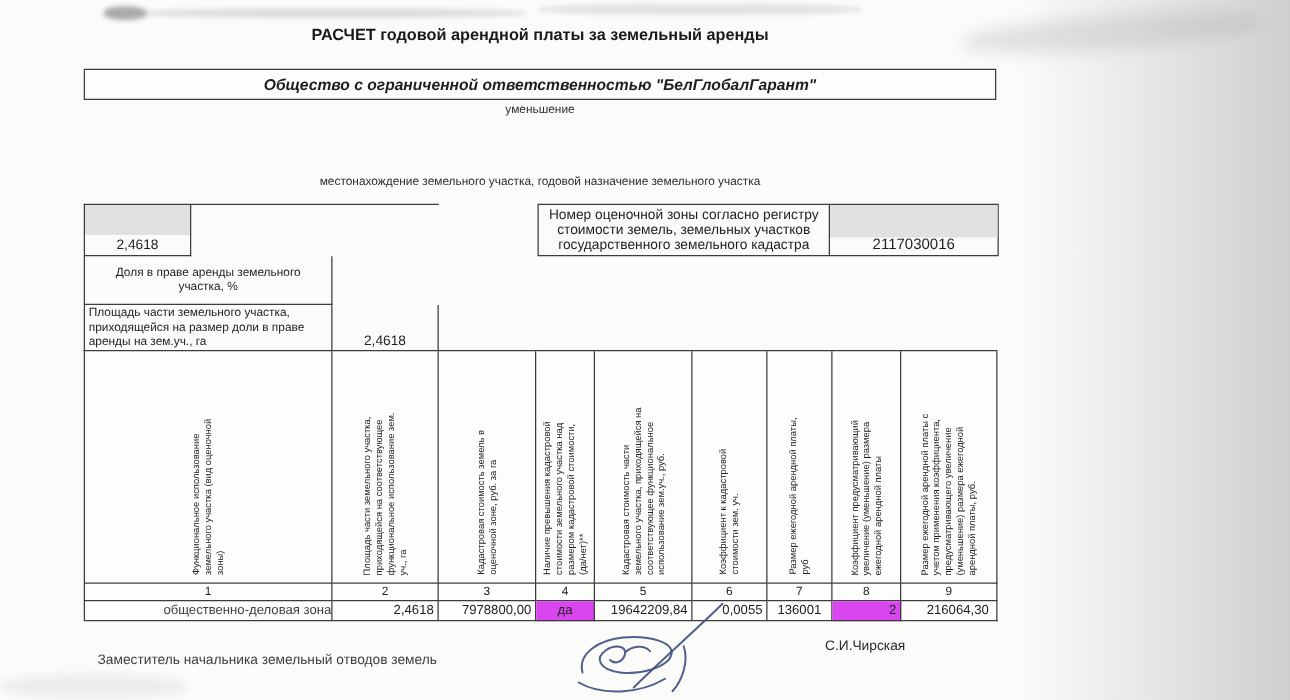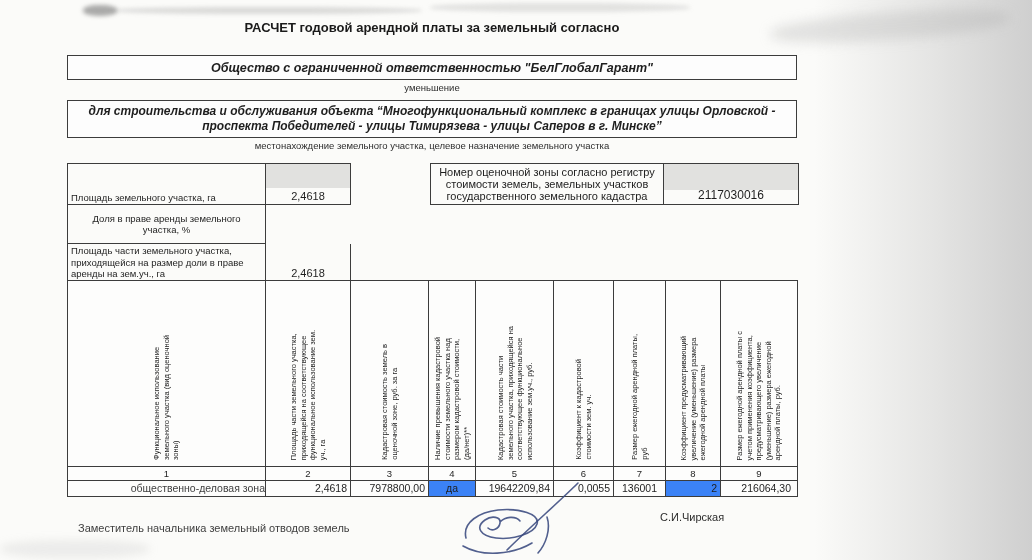--- a/index.html
+++ b/index.html
@@ -62,58 +62,51 @@
   .c6{width:60px;} .c7{width:52px;} .c8{width:55px;} .c9{width:77px;}
   .hrow .ccell { height:186px; display:flex; align-items:flex-end; justify-content:center; padding-bottom:6px; }
   .vt { writing-mode:vertical-rl; transform:rotate(180deg); font-size:7.5px; line-height:9.5px;
         max-height:176px; color:#222; }
   .nrow .ccell { height:14px; font-size:9.5px; text-align:center; line-height:13px; }
   .drow .ccell { height:16px; font-size:10.5px; line-height:15px; }
   .al-l { text-align:right; padding-left:3px; }
   .al-r { text-align:right; padding-right:3px; }
   .al-c { text-align:center; }
   .pr6 { padding-right:6px; }
-  .gray-cell { background:#3b82f6; }
+  .gray-cell { background:#d946ef; }
   .zone-type { font-size:9.5px; color:#3f3f3f; }
 
   
   .foot-pos { left:78px; top:522px; font-size:11px; color:#3f3f3f; }
   .foot-name { left:660px; top:511px; font-size:11px; color:#2b2b2b; }
   .sig { left:450px; top:460px; }
 </style>
 </head>
 <body>
 
 <div class="page">
 
   <div class="band-right"></div>
   <div class="smudge" style="left:83px;top:5px;width:34px;height:11px;background:rgba(90,90,90,.5);filter:blur(2px);"></div>
   <div class="smudge" style="left:112px;top:7px;width:310px;height:7px;background:rgba(150,150,150,.32);filter:blur(2px);"></div>
   <div class="smudge" style="left:430px;top:3px;width:260px;height:9px;background:rgba(160,160,160,.28);filter:blur(2px);"></div>
   <div class="smudge" style="left:770px;top:12px;width:240px;height:28px;background:rgba(170,170,170,.3);filter:blur(6px);transform:rotate(-4deg);"></div>
   <div class="smudge" style="left:0px;top:540px;width:150px;height:18px;background:rgba(170,170,170,.18);filter:blur(4px);"></div>
 
-  <div class="abs doc-title">РАСЧЕТ годовой арендной платы за земельный согласно</div>
+  <div class="abs doc-title">РАСЧЕТ годовой арендной платы за земельный аренды</div>
 
   <div class="abs framebox tenant-box">
     <span>Общество с ограниченной ответственностью "БелГлобалГарант"</span>
   </div>
   <div class="abs caption cap1">уменьшение</div>
 
-  <div class="abs framebox purpose-box">
-    <span class="prewrap">для строительства и обслуживания объекта “Многофункциональный комплекс в границах улицы Орловской -
-проспекта Победителей - улицы Тимирязева - улицы Саперов в г. Минске”</span>
-  </div>
-  <div class="abs caption cap2">местонахождение земельного участка, целевое назначение земельного участка</div>
+  <div class="abs caption cap2">местонахождение земельного участка, годовой назначение земельного участка</div>
 
   <div class="itable">
     <div class="irow">
-      <div class="icell ilabel r1 lab-bottom">
-        <span class="prewrap">Площадь земельного участка, га</span>
-      </div>
       <div class="icell ival r1">
         <div class="shade sh24"></div>
         <div class="vnum">2,4618</div>
       </div>
     </div>
     <div class="irow">
       <div class="icell ilabel r2 lab-center">
         <span class="prewrap">Доля в праве аренды земельного
 участка, %</span>
       </div>

